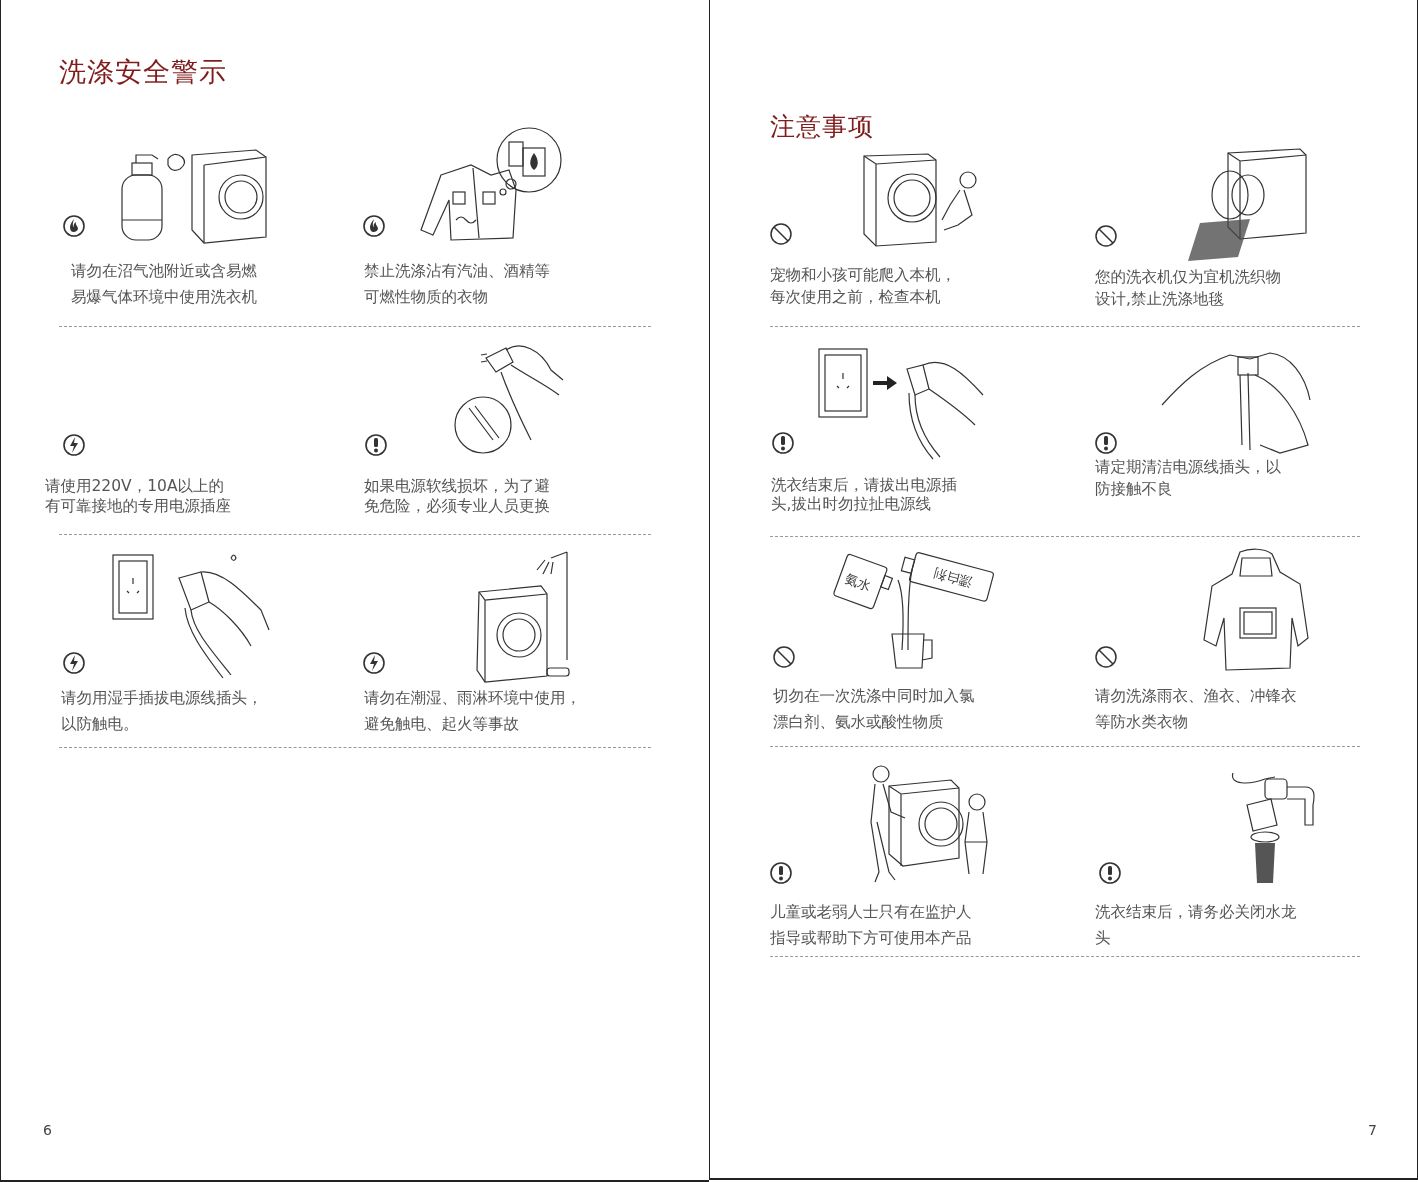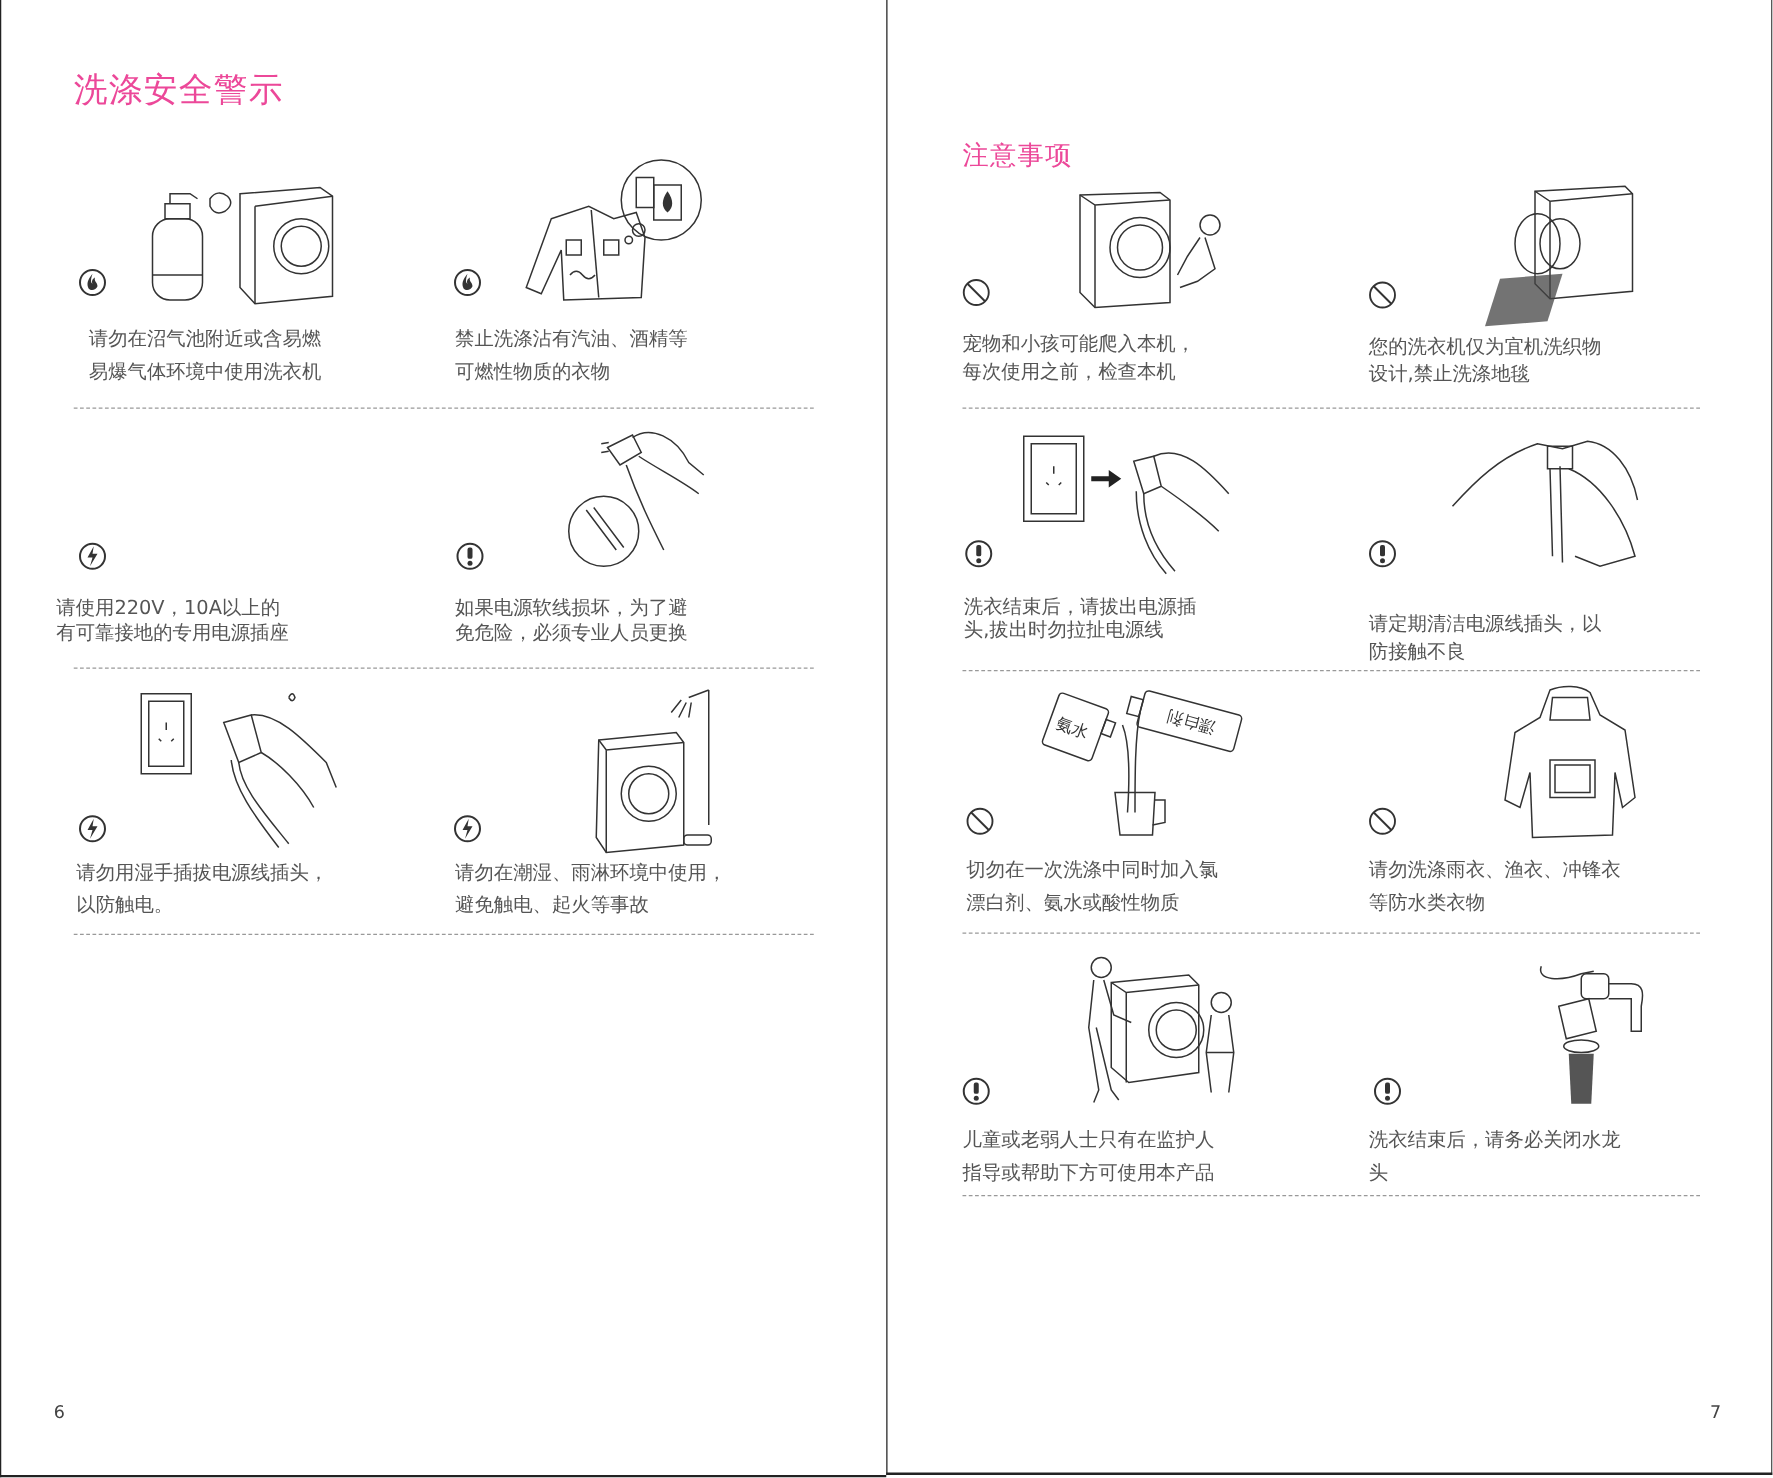--- a/index.html
+++ b/index.html
@@ -3,21 +3,21 @@
 <meta charset="utf-8">
 <style>
   html, body { margin: 0; padding: 0; }
   body {
     width: 1418px; height: 1182px; background: #ffffff; position: relative; overflow: hidden;
     font-family: "DejaVu Sans", "Liberation Sans", sans-serif; color: #555;
   }
   .page { position: absolute; top: 0; height: 1180px; background: #fff; }
   .page-left { left: 0; width: 708px; border-left: 1px solid #222; border-bottom: 2px solid #222; }
   .page-right { left: 709px; width: 709px; border-left: 1px solid #222; border-bottom: 2px solid #222; border-right: 1px solid #222; box-sizing: border-box; }
-  .title { position: absolute; color: #ec4899; font-size: 27px; letter-spacing: 1px; font-weight: normal; margin: 0; }
+  .title { position: absolute; color: #7f1d1d; font-size: 27px; letter-spacing: 1px; font-weight: normal; margin: 0; }
   .item { position: absolute; }
   .item .text { position: absolute; font-size: 15.5px; line-height: 24px; color: #555; white-space: nowrap; }
   .item .text div { display: block; }
   .icon { position: absolute; width: 22px; height: 22px; }
   .illus { position: absolute; }
   .divider { position: absolute; height: 0; border-top: 1.5px dashed #999; }
   .page-num { position: absolute; font-size: 14px; color: #444; }
   svg { overflow: visible; }
   .stroke { fill: none; stroke: #333; stroke-width: 1.2; }
 </style>
@@ -169,21 +169,21 @@
       <div style="margin-top:2px;">避免触电、起火等事故</div>
     </div>
   </div>
 
   <div class="divider" style="left:58px; top:747px; width:592px;"></div>
 
   <div class="page-num" style="left:42px; top:1122px;">6</div>
 </div>
 
 <div class="page page-right">
-  <h1 class="title" style="left:60px; top:110px; font-size:21px;">注意事项</h1>
+  <h1 class="title" style="left:60px; top:110px; font-size:25px;">注意事项</h1>
 
   <div class="illus" style="left:150px; top:150px;">
     <svg width="130" height="100">
       <path class="stroke" d="M4 6 L68 4 L76 10 L76 92 L16 96 L4 84 Z"></path>
       <path class="stroke" d="M4 6 L16 14 L76 10 M16 14 L16 96"></path>
       <circle class="stroke" cx="52" cy="48" r="24"></circle>
       <circle class="stroke" cx="52" cy="48" r="18"></circle>
       <circle class="stroke" cx="108" cy="30" r="8"></circle>
       <path class="stroke" d="M100 40 L90 55 L82 70 M104 40 L112 65 L98 75 L84 80"></path>
     </svg>
@@ -259,21 +259,21 @@
     </svg>
   </div>
   <div class="icon" style="left:385px; top:432px;">
     <svg width="22" height="22">
         <circle cx="11" cy="11" r="10" fill="none" stroke="#333" stroke-width="1.6"></circle>
         <rect x="9" y="4" width="4" height="9" rx="1.5" fill="#333"></rect>
         <circle cx="11" cy="16.5" r="2" fill="#333"></circle>
       </svg>
   </div>
   <div class="item">
-    <div class="text" style="left:385px; top:488px; line-height:22px;">
+    <div class="text" style="left:385px; top:456px; line-height:22px;">
       <div>请定期清洁电源线插头，以</div>
       <div>防接触不良</div>
     </div>
   </div>
 
   <div class="divider" style="left:60px; top:536px; width:590px;"></div>
 
   <div class="illus" style="left:122px; top:550px;">
     <svg width="170" height="120">
       <g transform="rotate(20 30 30)">

